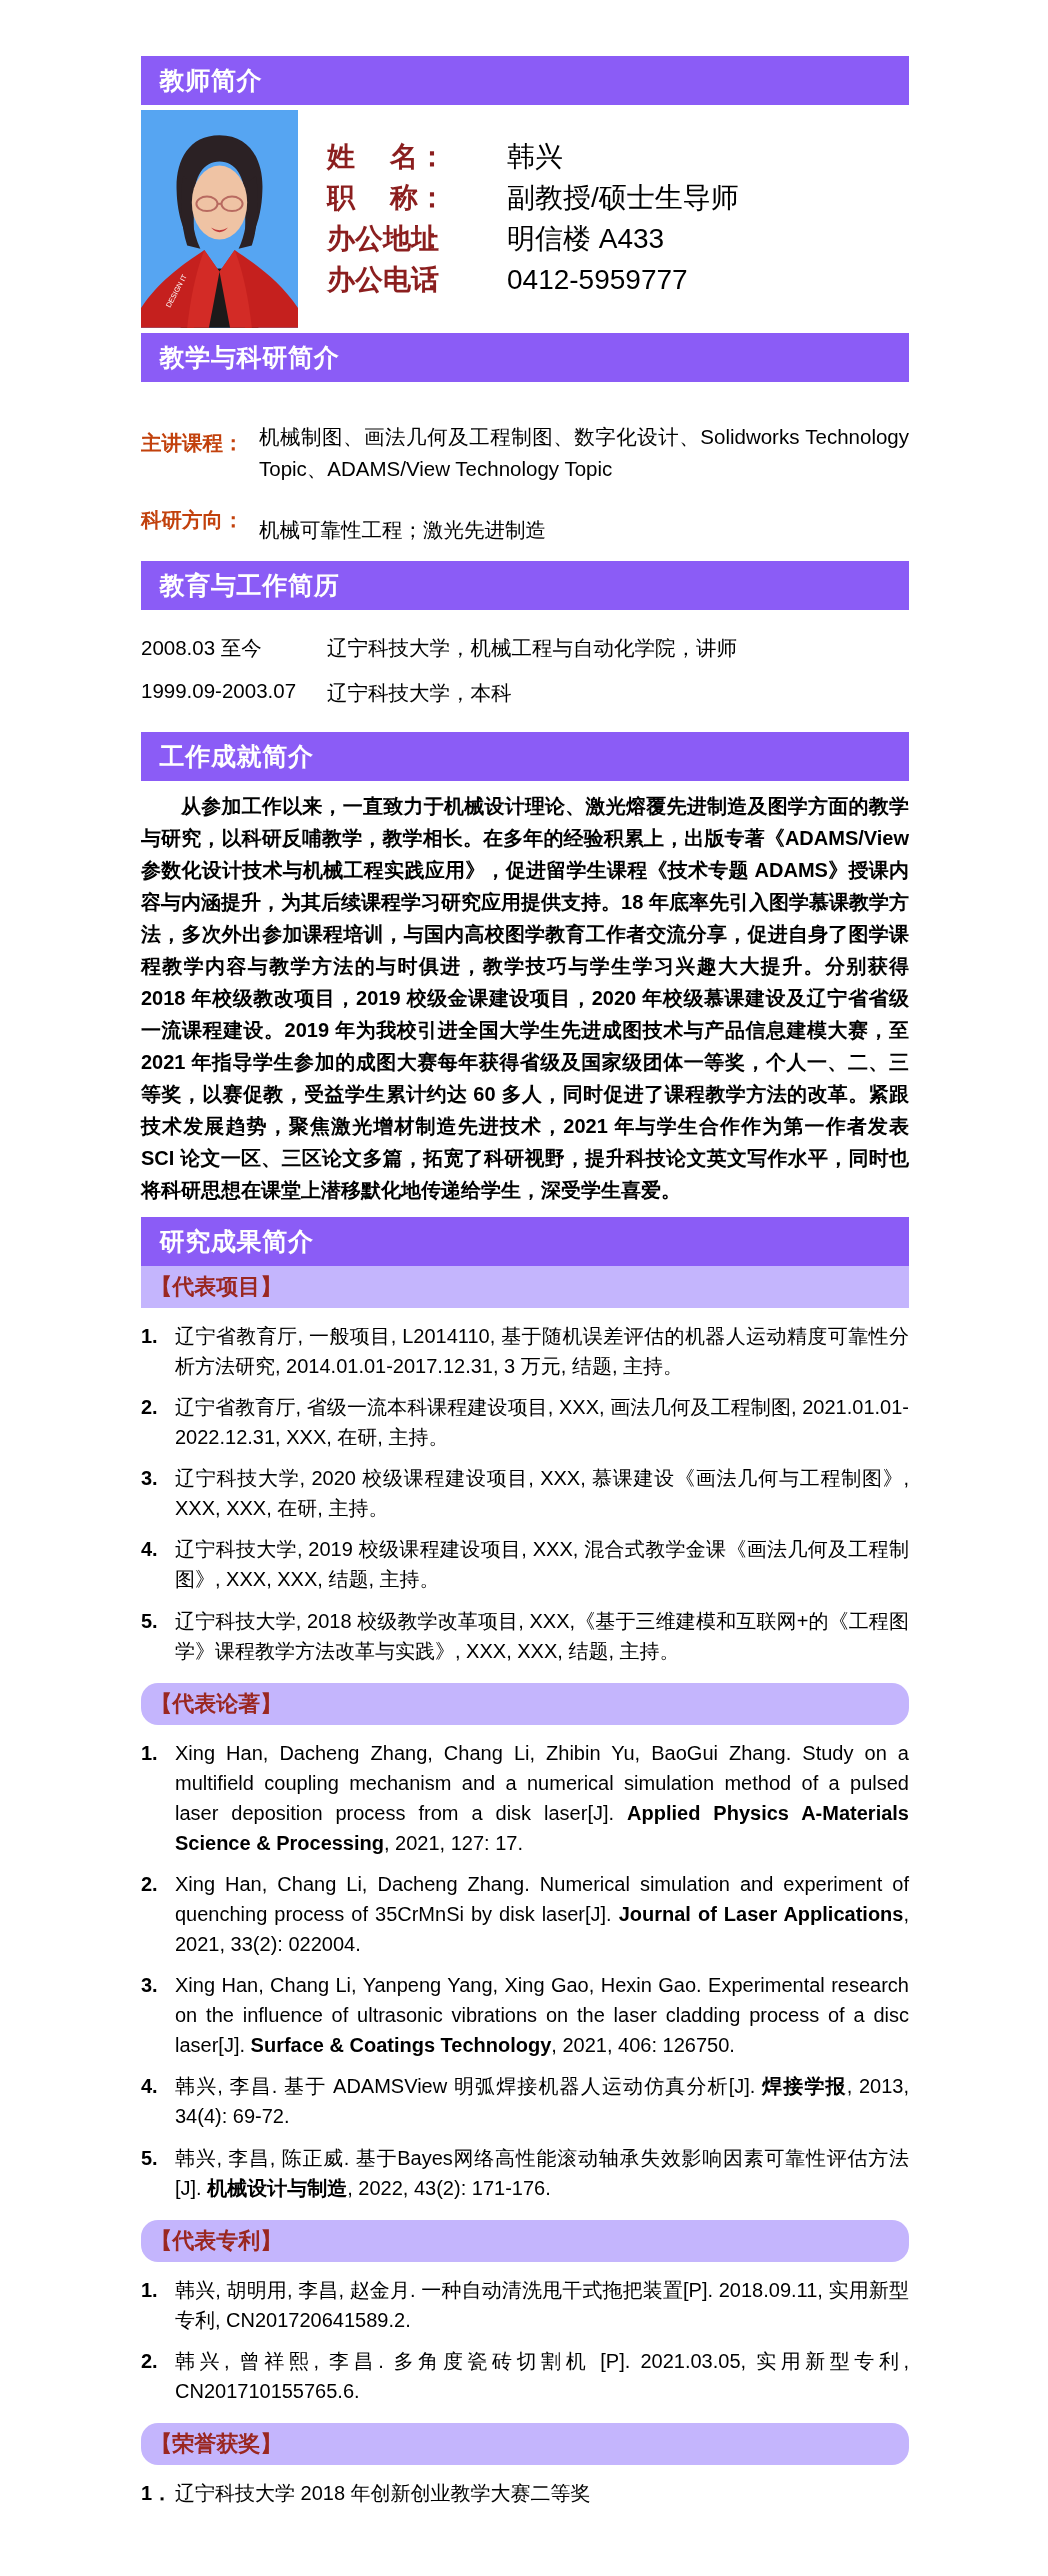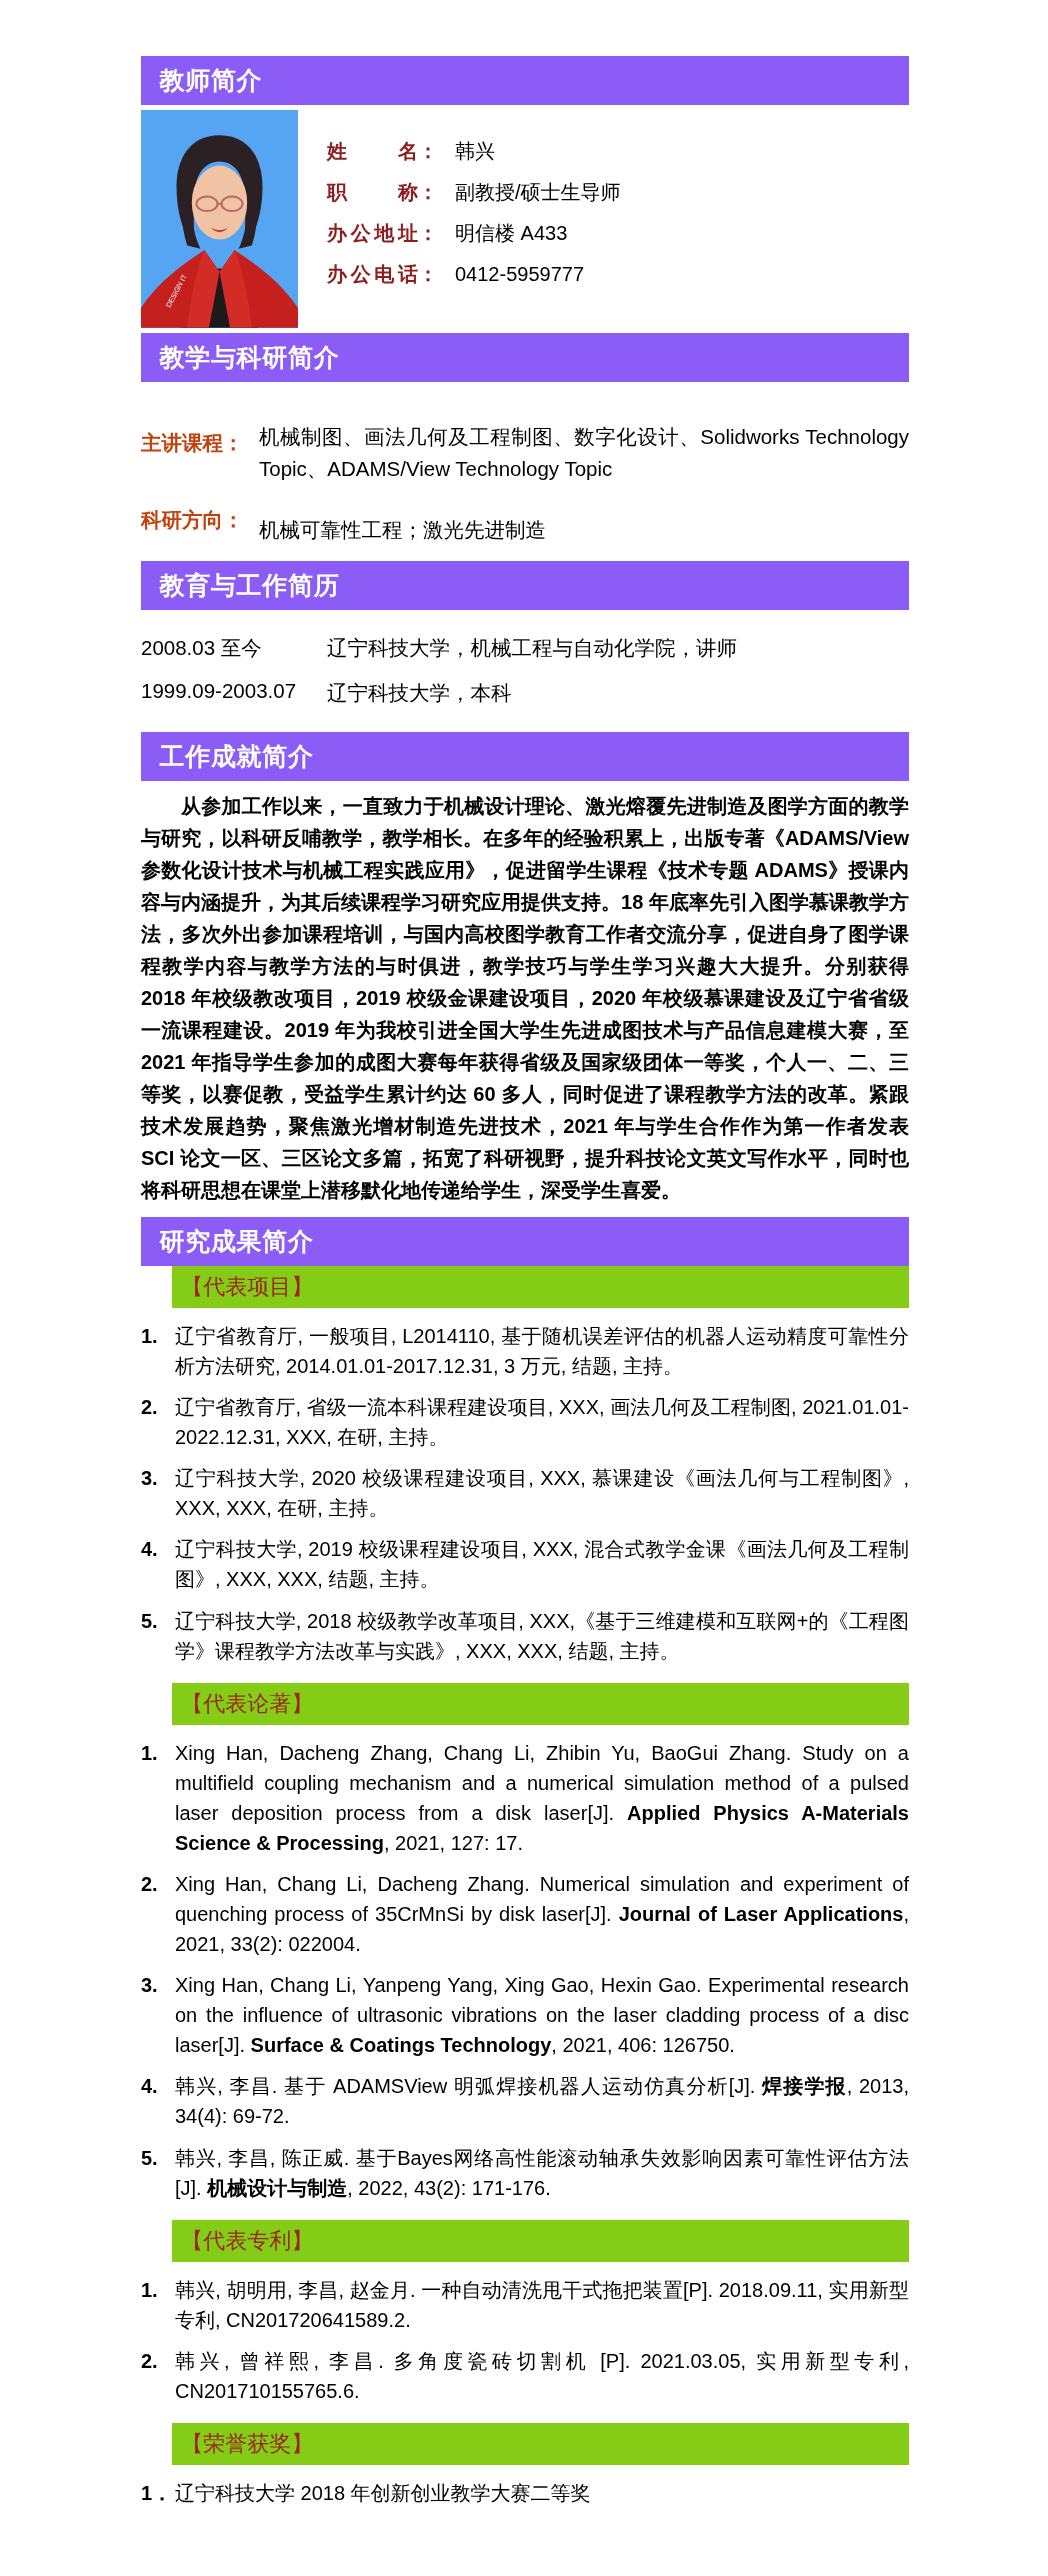--- a/index.html
+++ b/index.html
@@ -5,39 +5,39 @@
   html,body{margin:0;padding:0;background:#ffffff;}
   body{font-family:"Liberation Sans","DejaVu Sans",sans-serif;color:#000;}
   .page{width:1048px;min-height:2576px;box-sizing:border-box;padding:56px 139px 26.4px 141px;background:#fff;}
   
   .bar{background:#8b5cf6;color:#fff;font-weight:bold;font-size:25px;line-height:1;
        padding:12px 6.6px 12px 18.5px;letter-spacing:0.7px;}
   
   .profile{display:flex;margin-top:5.3px;height:219px;}
   .photo{width:157px;height:218px;flex:0 0 157px;background:#56A5F2;overflow:hidden;}
   .fields{flex:1;margin-left:29px;display:flex;flex-direction:column;justify-content:center;}
-  .frow{display:flex;align-items:baseline;height:41px;font-size:20px;}
+  .frow{display:flex;align-items:baseline;height:41px;font-size:28px;gap:44px;}
   .flabel{color:#8B1E1E;font-weight:bold;white-space:nowrap;}
   .jlabel{display:inline-block;width:91px;text-align:justify;text-align-last:justify;}
   .fcolon{color:#8B1E1E;font-weight:bold;}
   .fvalue{margin-left:17px;color:#000;}
   
   .teach{padding:10.6px 0 6.6px 0;}
   .trow{display:grid;grid-template-columns:118px 1fr;align-items:center;margin:8.6px 0;}
   .tlabel{color:#c2410c;font-weight:bold;font-size:20.5px;align-self:center;}
   .tvalue{font-size:20.5px;line-height:32px;text-align:justify;margin-top:20px;}
   
   .edu{padding:6.6px 0 8px 0;}
   .erow{display:grid;grid-template-columns:186px 1fr;font-size:20.5px;margin:17px 0;}
   
   .para{font-size:20px;line-height:32px;text-align:justify;text-indent:2em;margin:9.2px 0 10.6px 0;font-weight:bold;}
   
-  .strip{background:#84cc16;color:#9A2721;font-weight:normal;font-size:22px;
-         padding:10px 6.6px 10px 9.2px;line-height:1;margin-left:31px;}
-  .strip.gapped{margin-top:16px;}
+  .strip{background:#c4b5fd;color:#9A2721;font-weight:bold;font-size:22px;
+         padding:10px 6.6px 10px 9.2px;line-height:1;}
+  .strip.gapped{margin-top:16px;border-radius:17px;}
   
   .list{margin:13.2px 0 17px 0;}
   .li{display:grid;grid-template-columns:34px 1fr;margin-bottom:11.2px;}
   .num{font-weight:bold;font-size:20px;line-height:30px;}
   .li-body{font-size:20px;line-height:30px;text-align:justify;}
   .li-body b{font-weight:bold;}
   .mt6{margin-top:4px;}
 </style>
 </head>
 <body>

